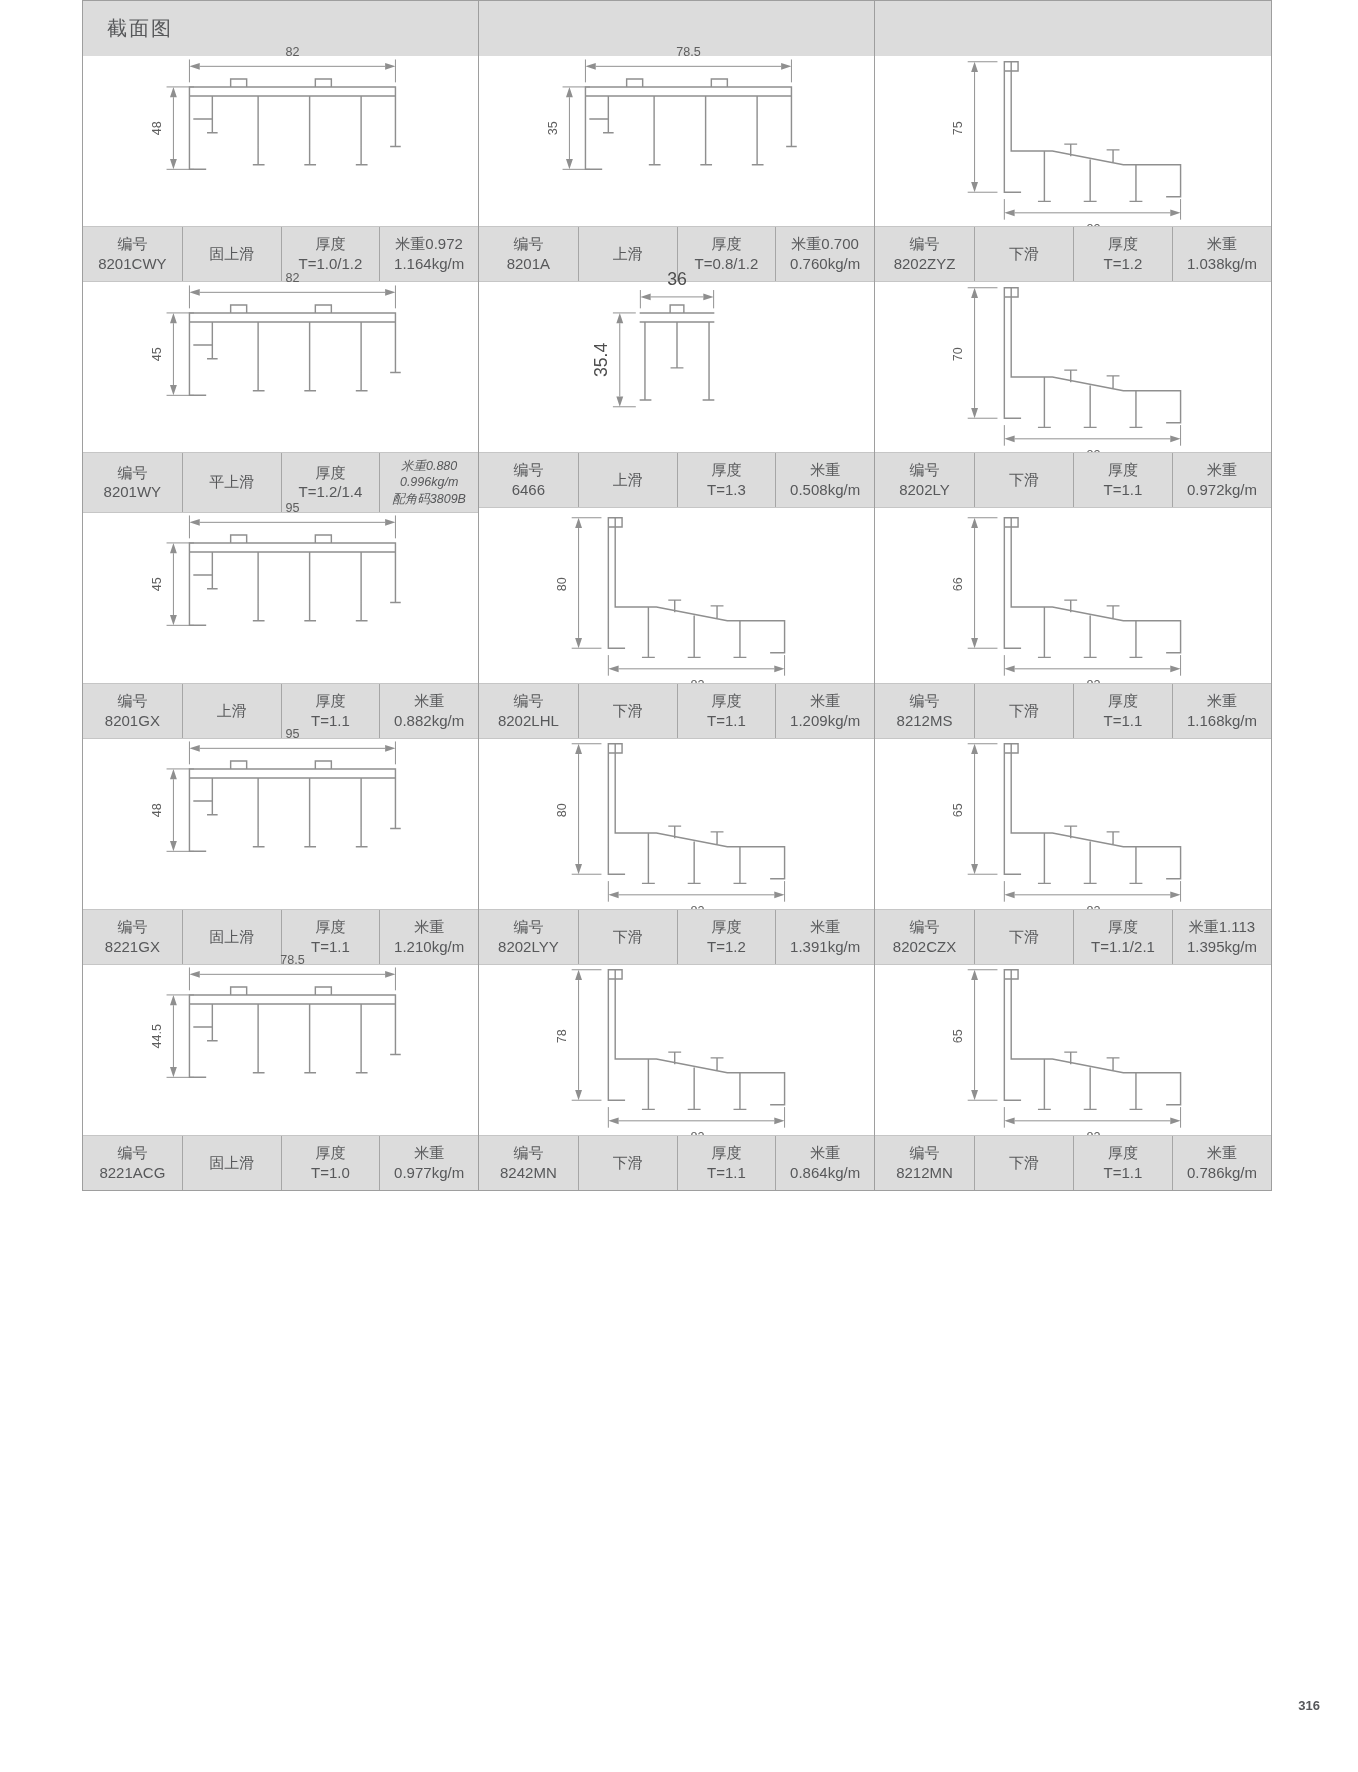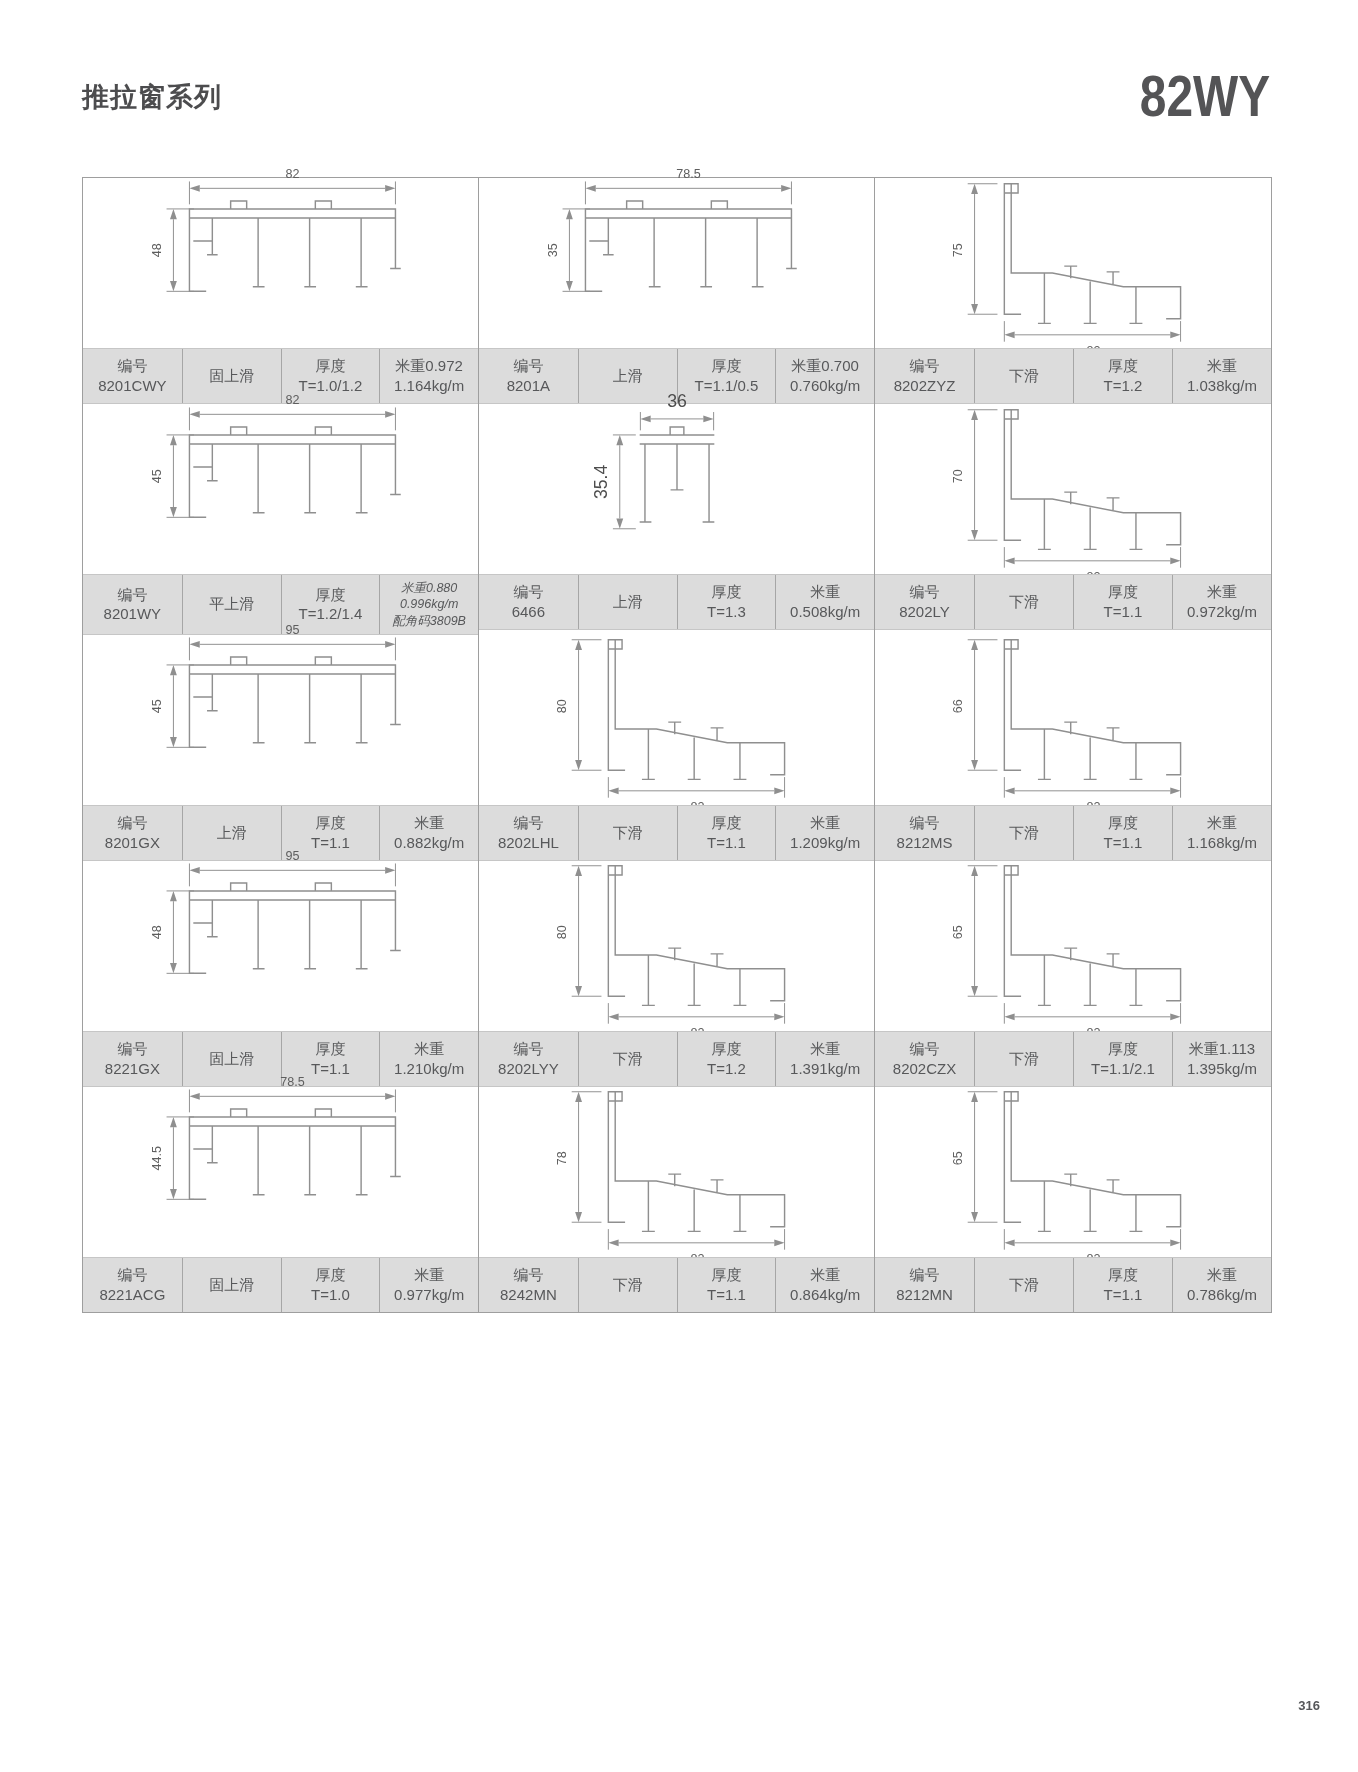--- a/index.html
+++ b/index.html
@@ -76,26 +76,29 @@
     <symbol id="sym-smalltrack" overflow="visible">
       <path class="dimline" d="M88 44 V28 M152 44 V28 M97 34 H143 M84 48 H64 M84 130 H64 M70 57 V121"></path>
       <path class="arrow" d="M88 34 l9 -3 v6 z M152 34 l-9 3 v-6 z M70 48 l-3 9 h6 z M70 130 l-3 -9 h6 z"></path>
       <path class="pg" d="M88 48 H152 M88 56 H152 M114 48 v-7 h12 v7 M92 56 V124 M88 124 h9 M148 56 V124 M143 124 h9 M120 56 V96 M115 96 h10"></path>
     </symbol>
   </defs>
 </svg>
 
 <div class="page">
 
-  <div class="masthead">
-    <div class="series-title">推拉窗系列</div>
-    <div class="model-code">82WY</div>
-  </div>
 
   <div class="catalog">
+    <div class="thead">
+      <div>
+        <span class="section-label">截面图</span>
+      </div>
+      <div></div>
+      <div></div>
+    </div>
     <div class="tbody">
   <div class="cell">
     <div class="draw">
       <svg viewBox="0 0 240 180" xmlns="http://www.w3.org/2000/svg" xmlns:xlink="http://www.w3.org/1999/xlink">
         <use href="#sym-track" xlink:href="#sym-track"></use>
         <text class="dim dim-top" text-anchor="middle" x="130" y="21">82</text>
         <text class="dim dim-left" text-anchor="middle" x="15" y="84" transform="rotate(-90 15 84)">48</text>
 
       </svg>
     </div>
@@ -126,21 +129,21 @@
       </svg>
     </div>
     <div class="info">
       <div class="sub">
               <div>编号</div>
               <div>8201A</div>
             </div>
       <div class="sub">上滑</div>
       <div class="sub">
               <div>厚度</div>
-              <div>T=1.1/0.5</div>
+              <div>T=0.8/1.2</div>
             </div>
       <div class="sub">
               <div>米重0.700</div>
               <div>0.760kg/m</div>
             </div>
     </div>
   </div>
 
   <div class="cell">
     <div class="draw">

